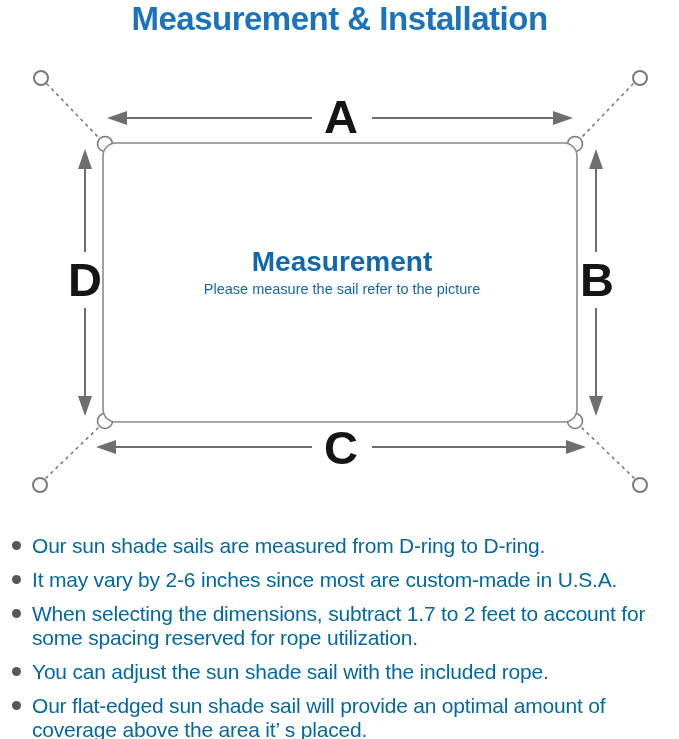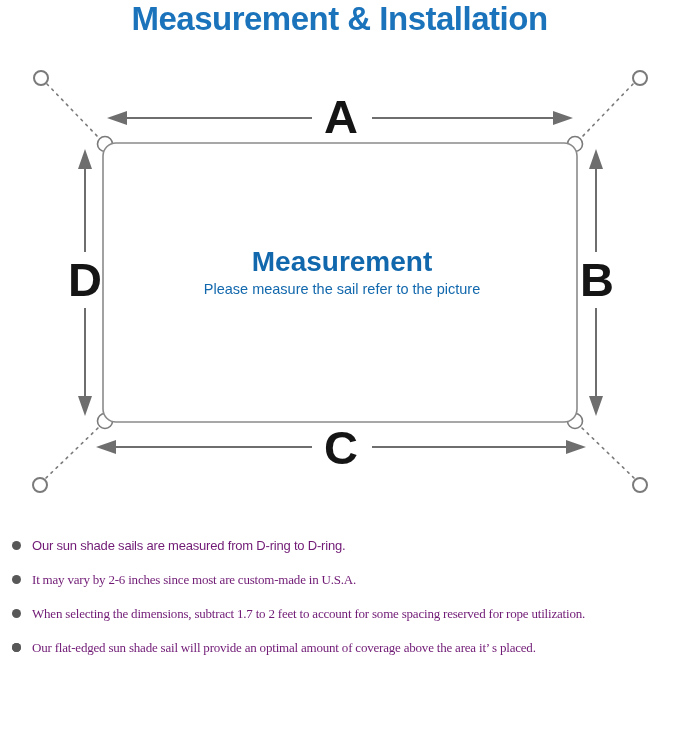--- a/index.html
+++ b/index.html
@@ -59,26 +59,26 @@
     top: 534px;
     left: 12px;
     width: 656px;
     margin: 0;
     padding: 0;
     list-style: none;
   }
   .notes li {
     position: relative;
     padding-left: 20px;
-    font-size: 13px;
+    font-size: 21px;
     letter-spacing: -0.2px;
     line-height: 24px;
-    color: #701a75;
+    color: #0369a1;
   }
-  .notes li + li { margin-top: 10px; font-family: Liberation Serif, serif; }
+  .notes li + li { margin-top: 10px; }
   .notes .dot {
     position: absolute;
     left: 0;
     top: 7px;
     width: 9px;
     height: 9px;
     border-radius: 50%;
     background: #585858;
   }
 </style>
@@ -158,20 +158,21 @@
     <li>
       <span class="dot"></span>
       <span>It may vary by 2-6 inches since most are custom-made in U.S.A.</span>
     </li>
     <li>
       <span class="dot"></span>
       <span>When selecting the dimensions, subtract 1.7 to 2 feet to account for some spacing reserved for rope utilization.</span>
     </li>
     <li>
       <span class="dot"></span>
+      <span>You can adjust the sun shade sail with the included rope.</span>
     </li>
     <li>
       <span class="dot"></span>
       <span>Our flat-edged sun shade sail will provide an optimal amount of coverage above the area it’ s placed.</span>
     </li>
   </ul>
 
 </div>
 
 </body></html>

